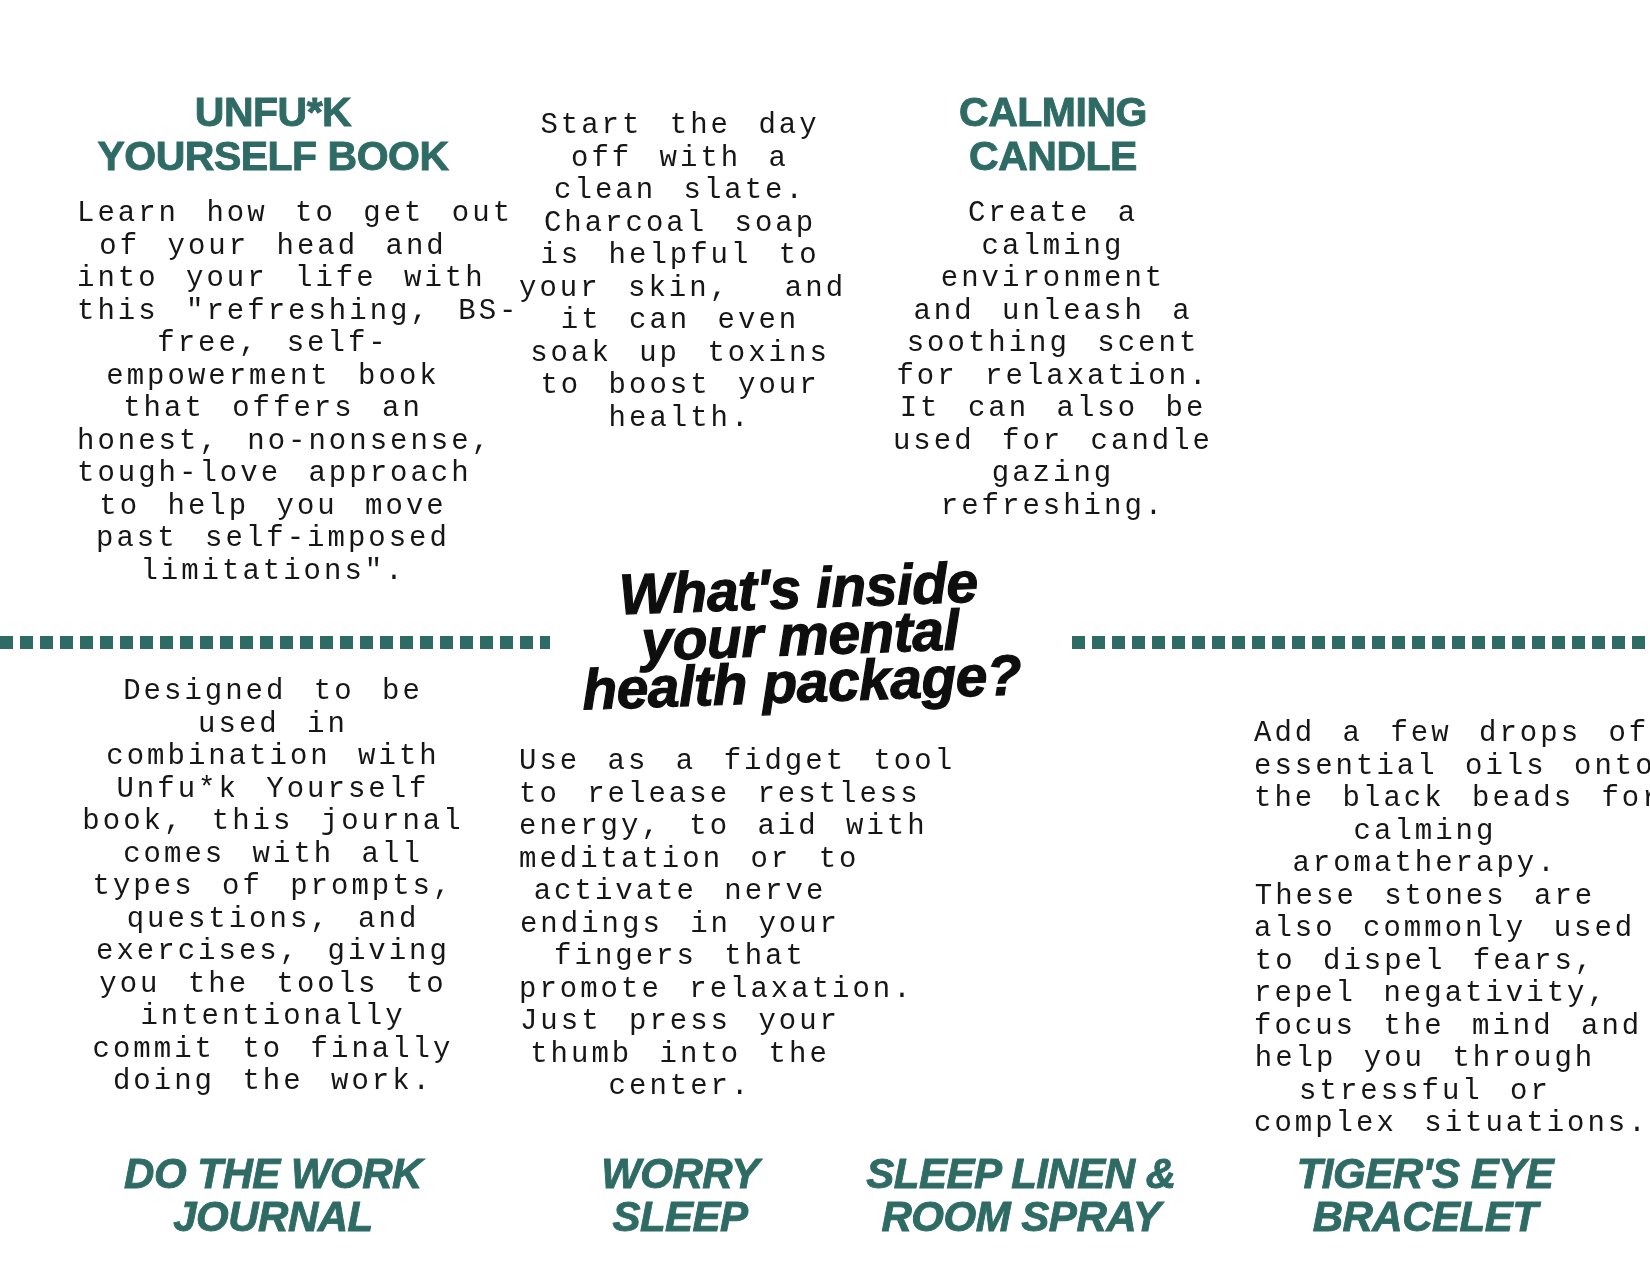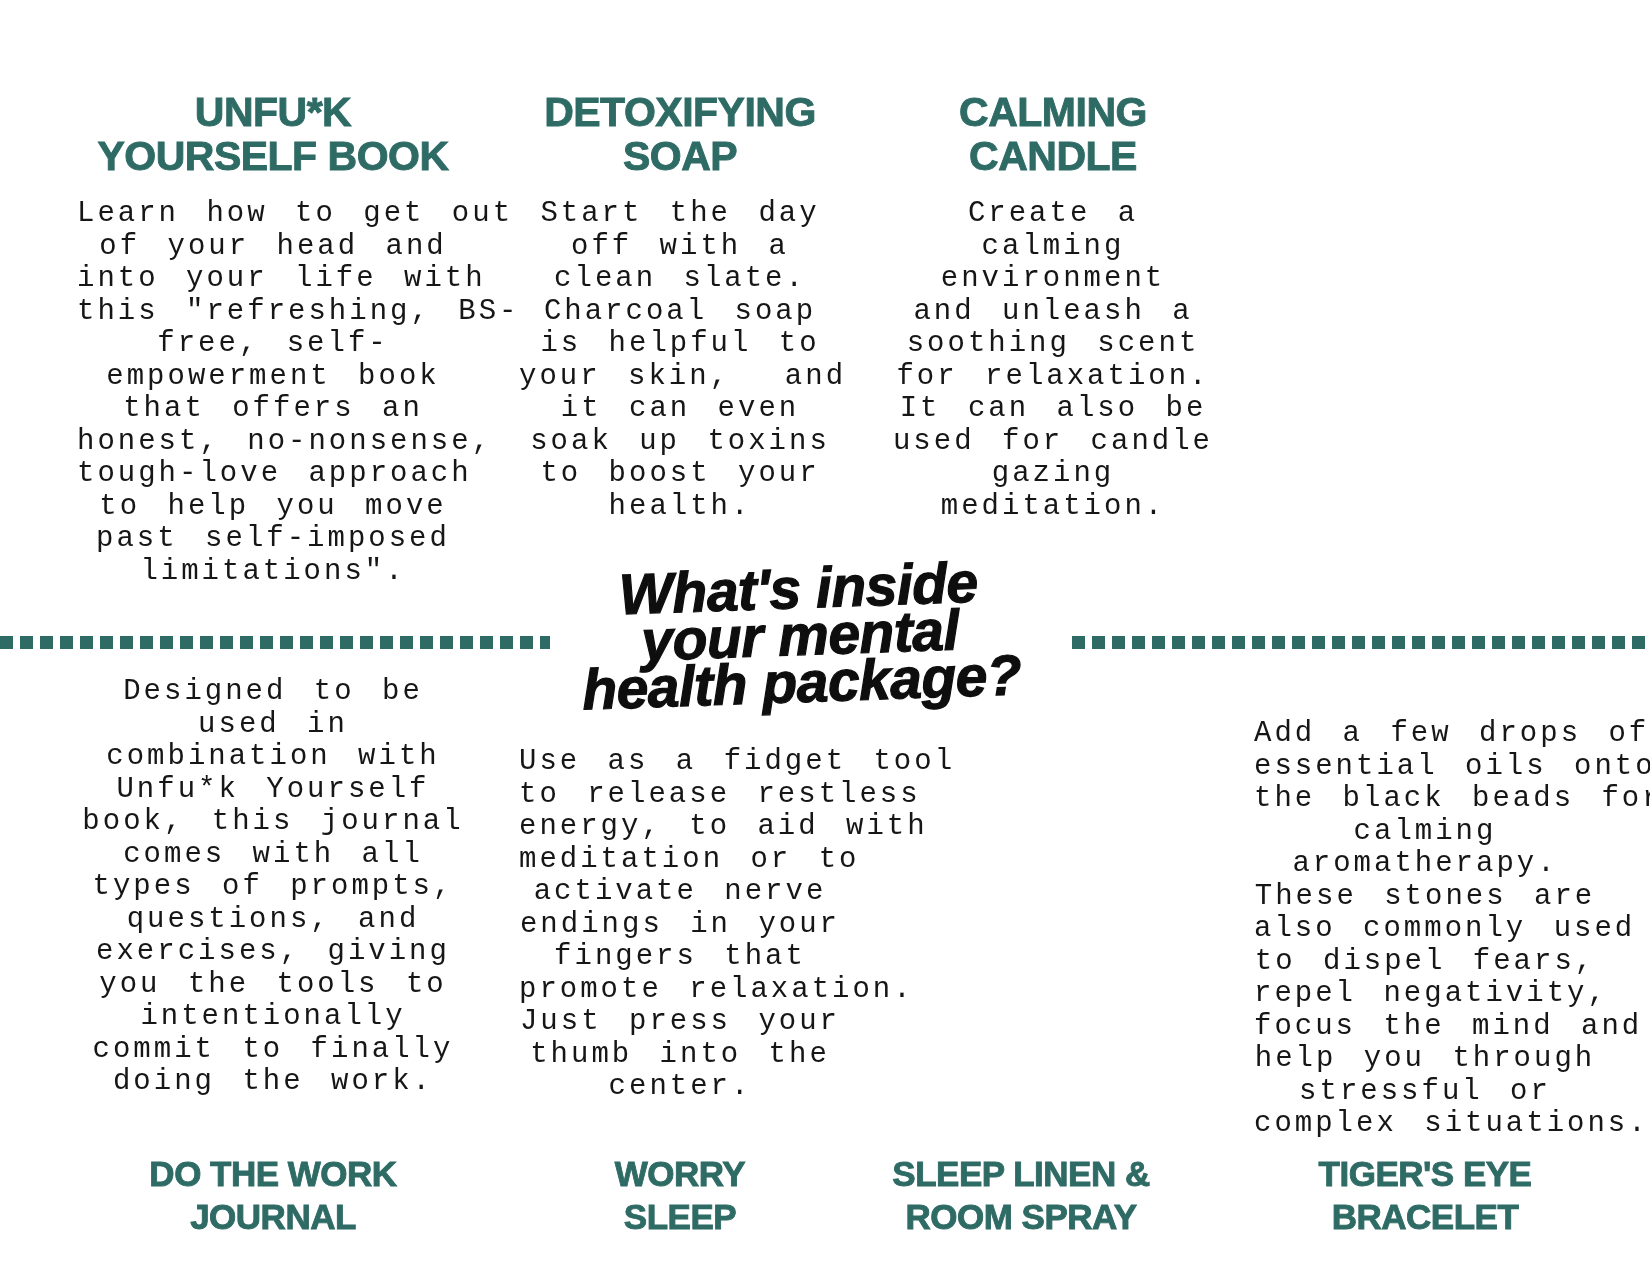--- a/index.html
+++ b/index.html
@@ -24,22 +24,23 @@
     font-family:"Liberation Sans", sans-serif;
     font-weight:700;
     -webkit-text-stroke:0.9px currentColor;
     color:var(--accent);
     font-size:41px;
     line-height:44px;
     letter-spacing:-0.5px;
     white-space:pre;
   }
   .heading.bottom{
-    font-size:35px;
+    font-size:42px;
     line-height:43px;
+    font-style:italic;
   }
   .desc{
     position:absolute;
     margin:0;
     text-align:center;
     font-family:Liberation Mono, monospace;
     color:var(--body-ink);
     font-size:29px;
     line-height:32.5px;
     letter-spacing:3px;
@@ -92,22 +93,20 @@
 empowerment book
 that offers an
 honest, no-nonsense,
 tough-love approach
 to help you move
 past self-imposed
 limitations".</p>
   </section>
 
   <section class="col" style="left:519px; top:74px; width:322px;">
-    <h2 class="heading">DETOXIFYING
-SOAP</h2>
     <p class="desc under">Start the day
 off with a
 clean slate.
 Charcoal soap
 is helpful to
 your skin,  and
 it can even
 soak up toxins
 to boost your
 health.</p>
@@ -118,21 +117,21 @@
 CANDLE</h2>
     <p class="desc under">Create a
 calming
 environment
 and unleash a
 soothing scent
 for relaxation.
 It can also be
 used for candle
 gazing
-meditation.</p>
+refreshing.</p>
   </section>
 
 
   <div class="dots" style="left:0px; top:620px; width:550px;"></div>
   <div class="dots" style="left:1072px; top:620px; width:578px;"></div>
 
   <h1 class="main-title" style="left:510px; top:549px; width:580px;">What's inside
 your mental
 health package?</h1>
 

